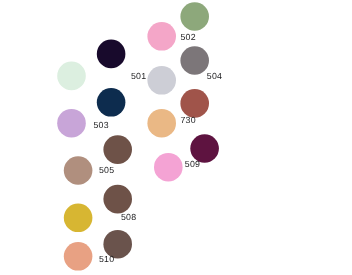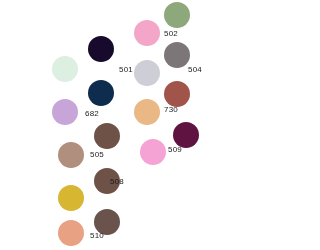--- a/index.html
+++ b/index.html
@@ -53,41 +53,41 @@
       <div class="swatch-label" style="left: 85px; top: 66px; color: rgb(29, 29, 31); pointer-events: auto; margin-left: 34px;">501</div>
     </div>
     <div class="swatch-group" style="left: 0px; top: 0px; width: 250px; height: 250px; pointer-events: none;">
       <div class="dot dot-accent" style="left: 164px; top: 2px; width: 26px; height: 26px; background: rgb(141, 168, 123); pointer-events: auto;"></div>
       <div class="dot dot-main" style="left: 134px; top: 20px; width: 26px; height: 26px; background: rgb(244, 166, 200); pointer-events: auto;"></div>
       <div class="swatch-label" style="left: 164px; top: 30px; color: rgb(29, 29, 31); pointer-events: auto;">502</div>
     </div>
     <div class="swatch-group" style="left: 0px; top: 0px; width: 250px; height: 250px; pointer-events: none;">
       <div class="dot dot-accent" style="left: 88px; top: 80px; width: 26px; height: 26px; background: rgb(13, 44, 78); pointer-events: auto;"></div>
       <div class="dot dot-main" style="left: 52px; top: 99px; width: 26px; height: 26px; background: rgb(200, 165, 216); pointer-events: auto;"></div>
-      <div class="swatch-label" style="left: 85px; top: 110px; color: rgb(29, 29, 31); pointer-events: auto;">682</div>
+      <div class="swatch-label" style="left: 85px; top: 110px; color: rgb(29, 29, 31); pointer-events: auto;">503</div>
     </div>
     <div class="swatch-group" style="left: 0px; top: 0px; width: 250px; height: 250px; pointer-events: none;">
       <div class="dot dot-accent" style="left: 164px; top: 42px; width: 26px; height: 26px; background: rgb(124, 118, 121); pointer-events: auto;"></div>
       <div class="dot dot-main" style="left: 134px; top: 60px; width: 26px; height: 26px; background: rgb(205, 206, 214); pointer-events: auto;"></div>
       <div class="swatch-label" style="left: 164px; top: 66px; color: rgb(29, 29, 31); pointer-events: auto; margin-left: 24px;">504</div>
     </div>
     <div class="swatch-group" style="left: 0px; top: 0px; width: 250px; height: 250px; pointer-events: none;">
       <div class="dot dot-accent" style="left: 94px; top: 123px; width: 26px; height: 26px; background: rgb(110, 82, 72); pointer-events: auto;"></div>
       <div class="dot dot-main" style="left: 58px; top: 142px; width: 26px; height: 26px; background: rgb(176, 143, 126); pointer-events: auto;"></div>
       <div class="swatch-label" style="left: 90px; top: 151px; color: rgb(29, 29, 31); pointer-events: auto;">505</div>
     </div>
     <div class="swatch-group" style="left: 0px; top: 0px; width: 250px; height: 250px; pointer-events: none;">
       <div class="dot dot-accent" style="left: 164px; top: 81px; width: 26px; height: 26px; background: rgb(160, 84, 74); pointer-events: auto;"></div>
       <div class="dot dot-main" style="left: 134px; top: 99px; width: 26px; height: 26px; background: rgb(234, 184, 133); pointer-events: auto;"></div>
       <div class="swatch-label" style="left: 164px; top: 106px; color: rgb(29, 29, 31); pointer-events: auto;">730</div>
     </div>
     <div class="swatch-group" style="left: 0px; top: 0px; width: 250px; height: 250px; pointer-events: none;">
       <div class="dot dot-accent" style="left: 94px; top: 168px; width: 26px; height: 26px; background: rgb(110, 82, 72); pointer-events: auto;"></div>
       <div class="dot dot-main" style="left: 58px; top: 185px; width: 26px; height: 26px; background: rgb(215, 182, 50); pointer-events: auto;"></div>
-      <div class="swatch-label" style="left: 90px; top: 178px; color: rgb(29, 29, 31); pointer-events: auto; padding-left: 20px;">508</div>
+      <div class="swatch-label" style="left: 90px; top: 194px; color: rgb(29, 29, 31); pointer-events: auto; padding-left: 20px;">508</div>
     </div>
     <div class="swatch-group" style="left: 4px; top: 0px; width: 250px; height: 210px; pointer-events: none;">
       <div class="dot dot-accent" style="left: 169px; top: 122px; width: 26px; height: 26px; background: rgb(94, 19, 64); pointer-events: auto;"></div>
       <div class="dot dot-main" style="left: 136px; top: 139px; width: 26px; height: 26px; background: rgb(244, 163, 212); pointer-events: auto;"></div>
       <div class="swatch-label" style="left: 164px; top: 146px; color: rgb(29, 29, 31); pointer-events: auto;">509</div>
     </div>
     <div class="swatch-group" style="left: 0px; top: 0px; width: 250px; height: 203px; pointer-events: none;">
       <div class="dot dot-accent" style="left: 94px; top: 209px; width: 26px; height: 26px; background: rgb(106, 83, 76); pointer-events: auto;"></div>
       <div class="dot dot-main" style="left: 58px; top: 220px; width: 26px; height: 26px; background: rgb(232, 161, 131); pointer-events: auto;"></div>
       <div class="swatch-label" style="left: 90px; top: 232px; color: rgb(29, 29, 31); pointer-events: auto;">510</div>

